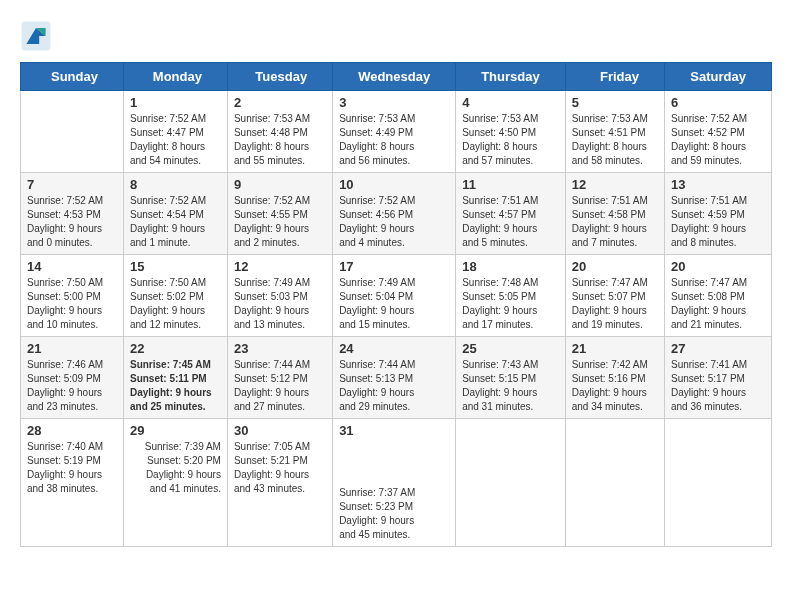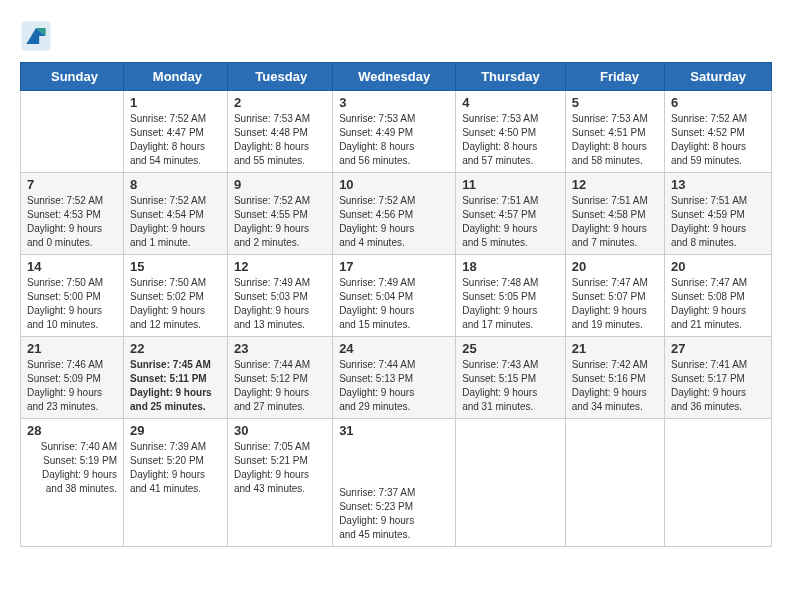--- a/index.html
+++ b/index.html
@@ -322,28 +322,28 @@
           <span class="day-number">27</span>
           <div class="day-info" style="white-space: pre-line;">Sunrise: 7:41 AM
 Sunset: 5:17 PM
 Daylight: 9 hours
 and 36 minutes.</div>
         </td>
       </tr>
       <tr>
         <td>
           <span class="day-number">28</span>
-          <div class="day-info" style="white-space: pre-line; text-align: right;">Sunrise: 7:40 AM
+          <div class="day-info" style="white-space: pre-line;">Sunrise: 7:40 AM
 Sunset: 5:19 PM
 Daylight: 9 hours
 and 38 minutes.</div>
         </td>
         <td>
           <span class="day-number">29</span>
-          <div class="day-info" style="white-space: pre-line;">Sunrise: 7:39 AM
+          <div class="day-info" style="white-space: pre-line; text-align: right;">Sunrise: 7:39 AM
 Sunset: 5:20 PM
 Daylight: 9 hours
 and 41 minutes.</div>
         </td>
         <td>
           <span class="day-number">30</span>
           <div class="day-info" style="white-space: pre-line;">Sunrise: 7:05 AM
 Sunset: 5:21 PM
 Daylight: 9 hours
 and 43 minutes.</div>

